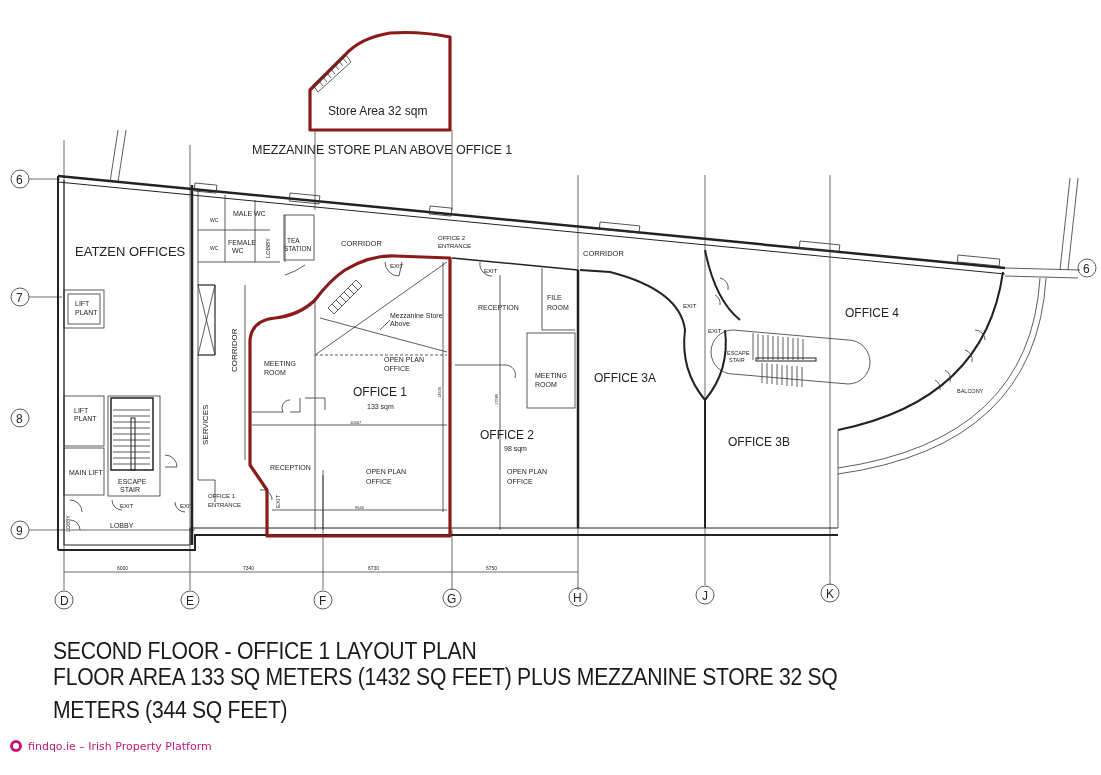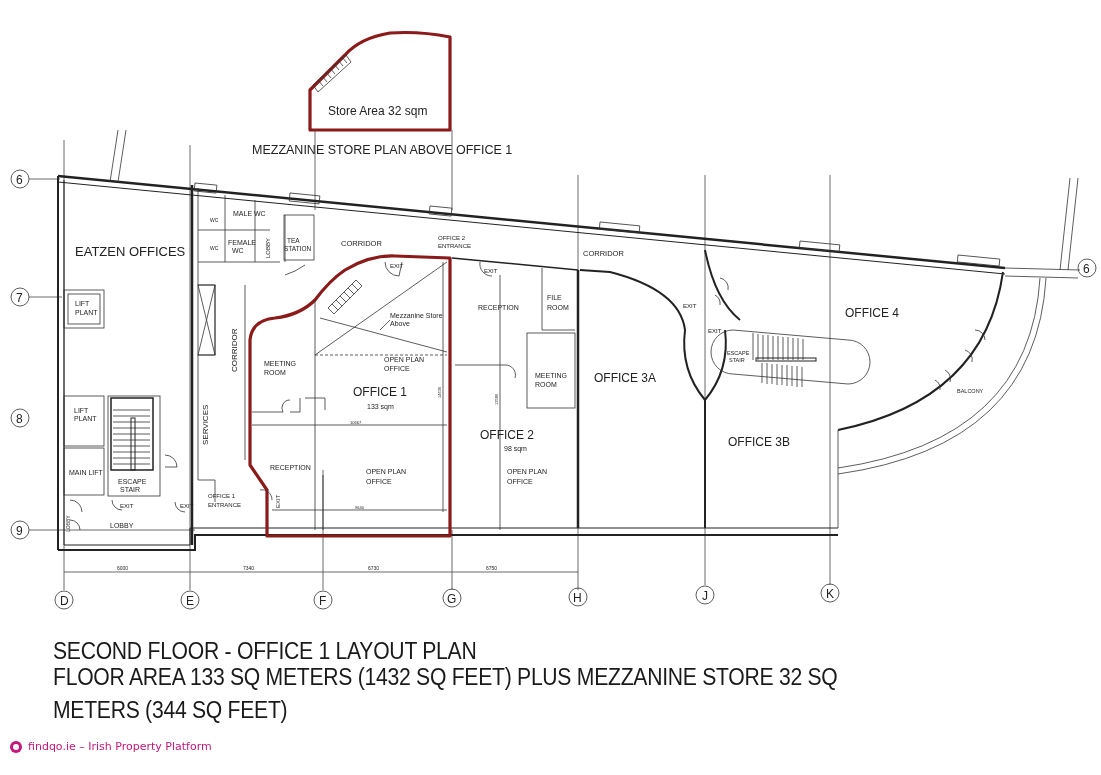--- a/index.html
+++ b/index.html
@@ -2,21 +2,21 @@
 <html><head>
 <meta charset="utf-8">
 <style>
   html, body { margin:0; padding:0; background:#ffffff; }
   body { width:1101px; height:775px; position:relative; overflow:hidden; font-family:"Liberation Sans", sans-serif; color:#222; }
   #plan { position:absolute; left:0; top:0; width:1101px; height:640px; }
   .caption { position:absolute; left:53px; font-family:"Liberation Sans", sans-serif; font-size:23px; color:#1a1a1a; letter-spacing:-0.3px; transform:scaleX(0.92); transform-origin:left; white-space:nowrap; }
   #cap1 { top:638px; }
   #cap2 { top:664px; }
   #cap3 { top:697px; }
-  .footer { position:absolute; left:10px; top:740px; display:flex; align-items:center; gap:6px; font-family:"DejaVu Sans", sans-serif; font-size:11px; }
+  .footer { position:absolute; left:10px; top:740px; display:flex; gap:6px; font-family:"DejaVu Sans", sans-serif; font-size:11px; }
   .footer .logo { width:12px; height:12px; border-radius:50%; display:inline-block; position:relative; }
   .footer .logo::after { content:""; position:absolute; left:3px; top:3px; width:6px; height:6px; border-radius:50%; background:#fff; }
   svg text { font-family:"Liberation Sans", sans-serif; fill:#222; }
   .wall { stroke:#222; fill:none; }
   .thin { stroke:#333; stroke-width:0.8; fill:none; }
   .grid { stroke:#444; stroke-width:0.8; fill:none; }
   .red { stroke:#8b1a1a; stroke-width:3.2; fill:none; stroke-linejoin:round; }
 </style>
 </head>
 <body>

